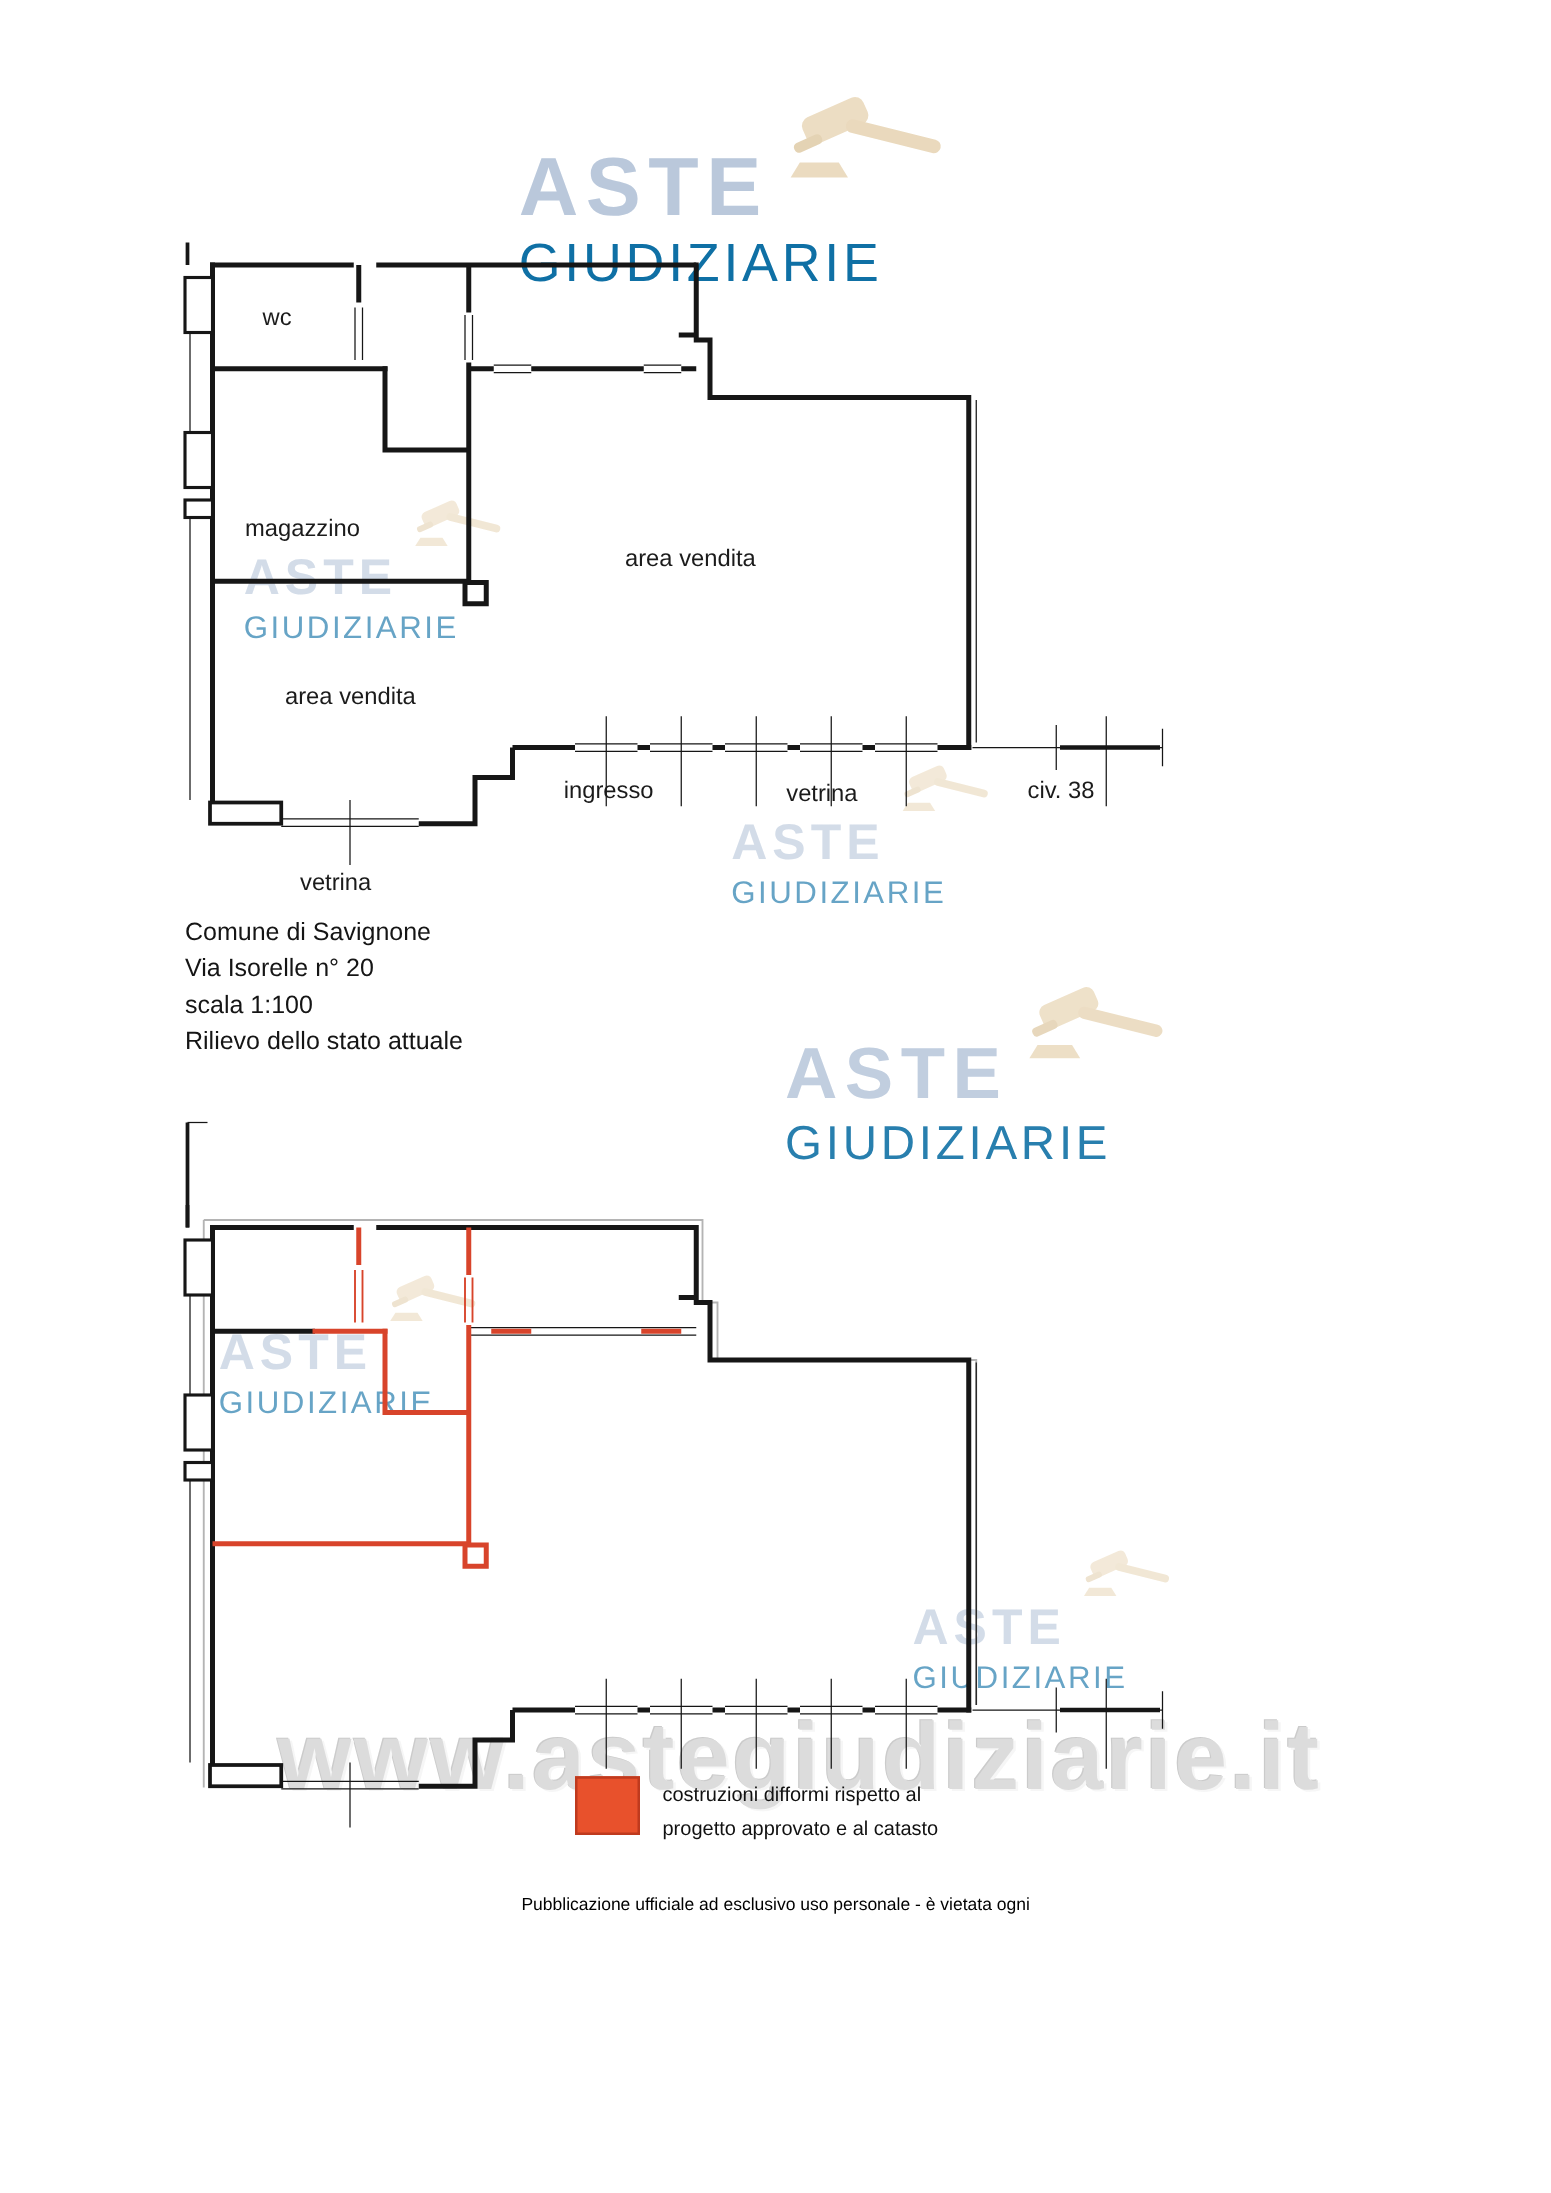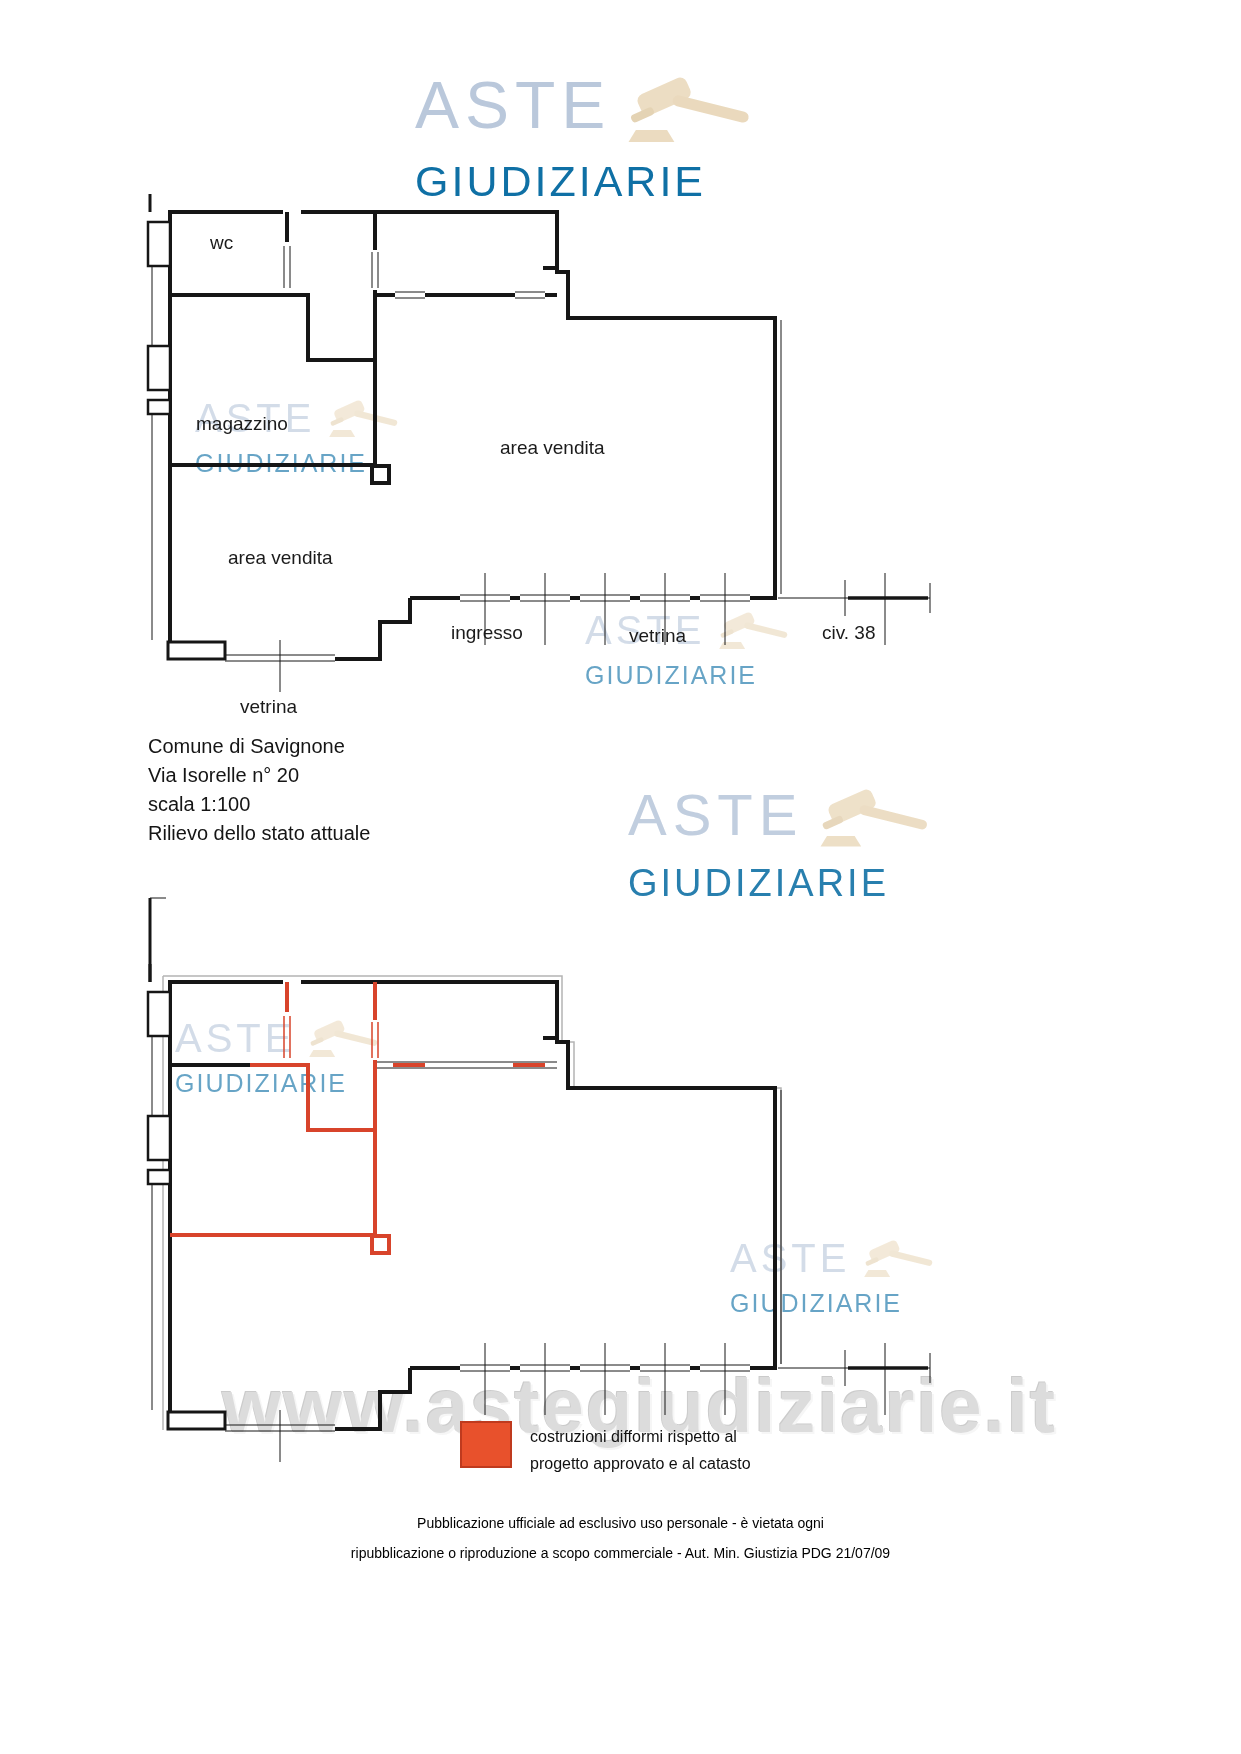--- a/index.html
+++ b/index.html
@@ -7,21 +7,21 @@
     position:relative;
     width:1241px;height:1754px;
     background:#ffffff;
     margin:0 auto;
     overflow:hidden;
     font-family:"Liberation Sans", sans-serif;
   }
   
   .wm{position:absolute;z-index:1;color:#b7c6da;line-height:1;text-shadow:0 0 5px #ffffff;}
   .wm-row{display:flex;align-items:flex-start;gap:10px;}
-  .wm-aste{letter-spacing:6px;font-weight:400;}
+  .wm-aste{letter-spacing:6px;font-weight:700;margin-top:44px;}
   .wm-giud{letter-spacing:3px;font-weight:400;margin-top:8px;color:#0369a1;}
   .wm-lg{left:415px;top:72px;opacity:.95;}
   .wm-lg .wm-aste{font-size:66px;}
   .wm-lg .wm-giud{font-size:43px;}
   .wm-lg .wm-gavel{width:138px;height:78px;margin-top:2px;}
   .wm-md{left:628px;top:786px;opacity:.85;}
   .wm-md .wm-aste{font-size:58px;}
   .wm-md .wm-giud{font-size:38px;}
   .wm-md .wm-gavel{width:122px;height:70px;}
   .wm-sm{opacity:.6;}
@@ -36,21 +36,21 @@
     position:absolute;z-index:1;left:222px;top:1362px;
     font-size:76px;font-weight:700;letter-spacing:2px;
     color:#d4d4d4;opacity:.8;
     text-shadow:2px 2px 0 #f4f4f4, -1px -1px 0 #bfbfbf;
     white-space:nowrap;
   }
   
   .plan-svg{position:absolute;left:0;top:0;z-index:2;}
   
   .lbl{position:absolute;z-index:3;font-size:19px;color:#1b1b1b;white-space:nowrap;}
-  .lbl-wc{left:210px;top:232px;}
+  .lbl-wc{left:210px;top:244px;}
   .lbl-magazzino{left:196px;top:413px;}
   .lbl-av1{left:500px;top:437px;}
   .lbl-av2{left:228px;top:547px;}
   .lbl-ingresso{left:451px;top:622px;}
   .lbl-vetrina-front{left:629px;top:625px;}
   .lbl-civ{left:822px;top:622px;}
   .lbl-vetrina-bottom{left:240px;top:696px;}
   
   .info{position:absolute;z-index:3;left:148px;top:732px;font-size:20px;color:#151515;line-height:29px;}
   
@@ -251,16 +251,15 @@
   <div class="legend">
     <div class="legend-swatch"></div>
     <div class="legend-text">
       <div>costruzioni difformi rispetto al</div>
       <div>progetto approvato e al catasto</div>
     </div>
   </div>
 
   <div class="footer">
     <div>Pubblicazione ufficiale ad esclusivo uso personale - è vietata ogni</div>
-    <div>ripubblicazione o riproduzione a scopo commerciale - Aut. Min. Giustizia PDG 21/07/09</div>
   </div>
 
 </div>
 
 </body></html>

